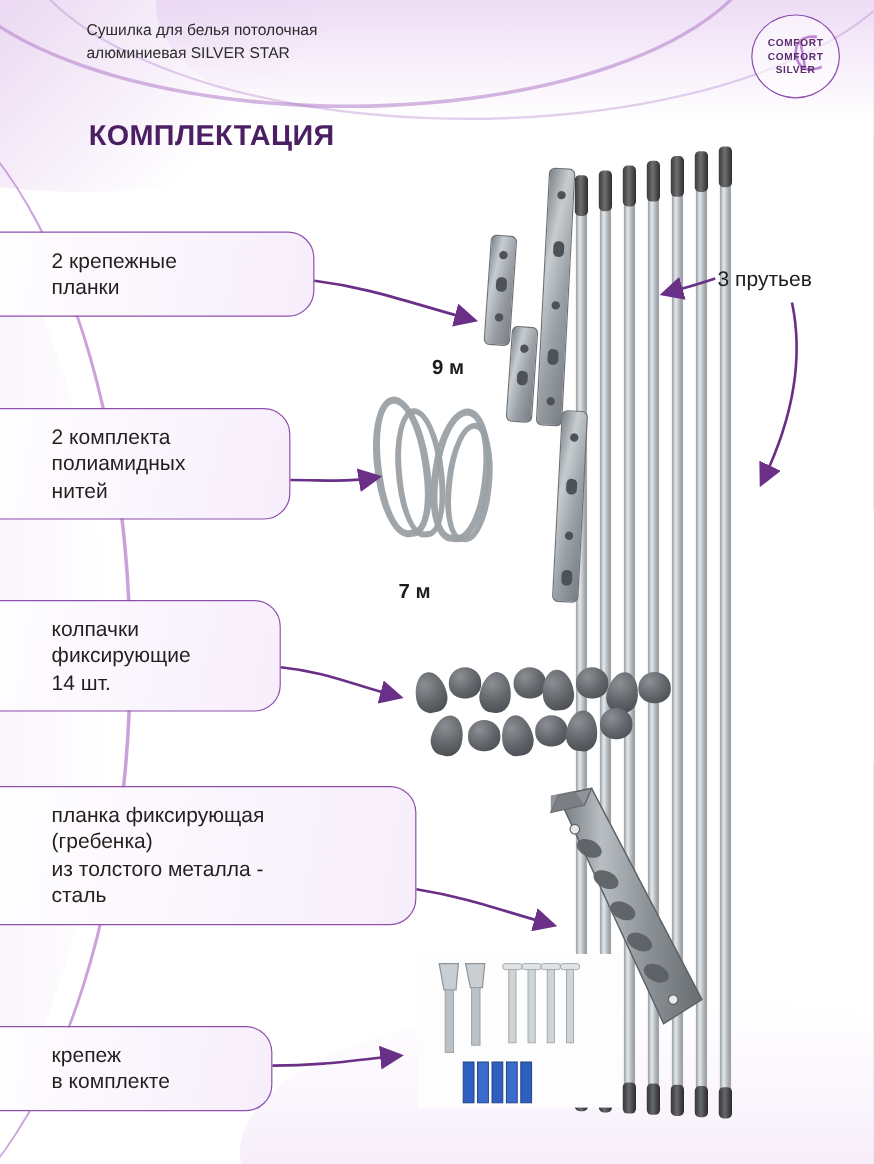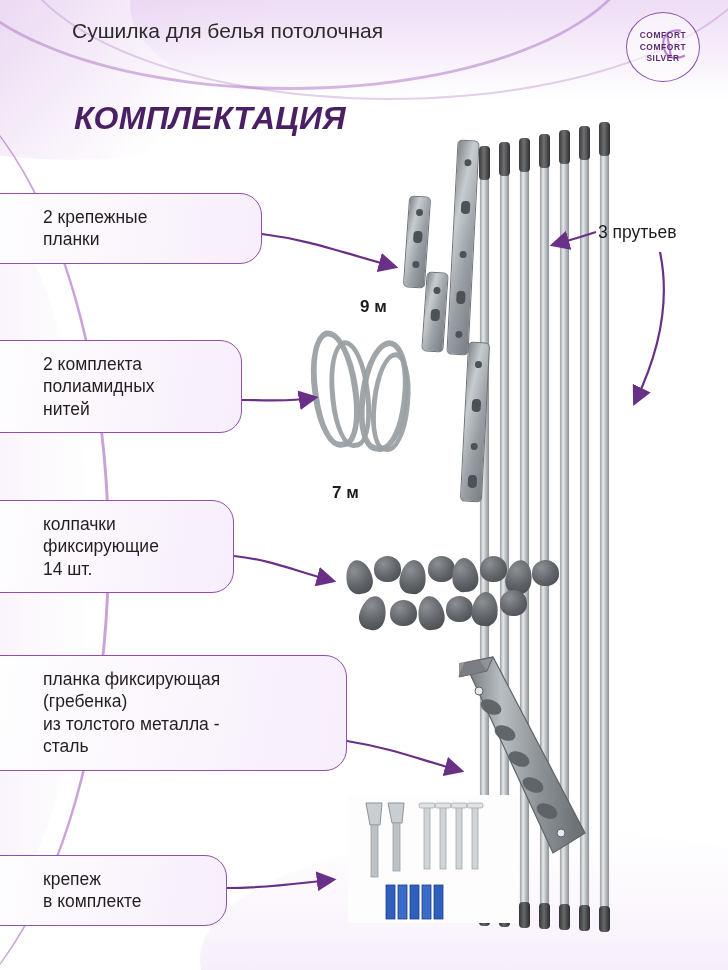--- a/index.html
+++ b/index.html
@@ -56,21 +56,21 @@
     position: absolute; bottom: -120px; left: 200px;
     width: 700px; height: 260px;
     border-radius: 50%;
     background: linear-gradient(0deg, #e2c4ee 0%, #f6ecfa 60%, #ffffff 100%);
     opacity: .6;
   }
   
   .hdr-text {
     position: absolute; left: 72px; top: 16px;
     width: 420px;
-    font-size: 21px; line-height: 1.45;
+    font-size: 13px; line-height: 1.45;
     color: #2b2b2b;
   }
   .logo {
     position: absolute; right: 22px; top: 12px;
     width: 86px; height: 72px;
   }
   .logo-circle {
     position: absolute; left: 6px; top: 0;
     width: 74px; height: 70px;
     border: 1.6px solid #8e4fae;
@@ -87,24 +87,23 @@
   .logo-swirl {
     position: absolute; left: 40px; top: 4px;
     font-size: 40px; color: #b572cf;
     font-family: "Liberation Serif", serif;
     transform: rotate(-10deg);
     opacity: .85;
   }
   
   .title {
     position: absolute; left: 74px; top: 100px;
-    font-size: 32px; font-weight: bold;
+    font-size: 24px; font-weight: bold;
     color: #4b1f63;
     letter-spacing: .3px;
-    font-style: italic;
   }
   
   .bubble {
     position: absolute;
     border: 1.8px solid #8e4fae;
     border-radius: 22px;
     background: linear-gradient(100deg, #ffffff 0%, #f7eefb 100%);
     color: #231f20;
     font-size: 17.5px;
     line-height: 1.28;
@@ -204,20 +203,21 @@
   <div class="swash-top"></div>
   <div class="swash-top2"></div>
   <div class="swash-line sl1"></div>
   <div class="swash-line sl2"></div>
   <div class="swash-left"></div>
   <div class="swash-left-line"></div>
   <div class="swash-bottom"></div>
 
   <div class="hdr-text">
     <div>Сушилка для белья потолочная</div>
+    <div>алюминиевая SILVER STAR</div>
   </div>
 
   <div class="logo">
     <div class="logo-circle"></div>
     <div class="logo-swirl">ℂ</div>
     <div class="logo-txt">
       <div>COMFORT</div>
       <div>COMFORT</div>
       <div>SILVER</div>
     </div>

